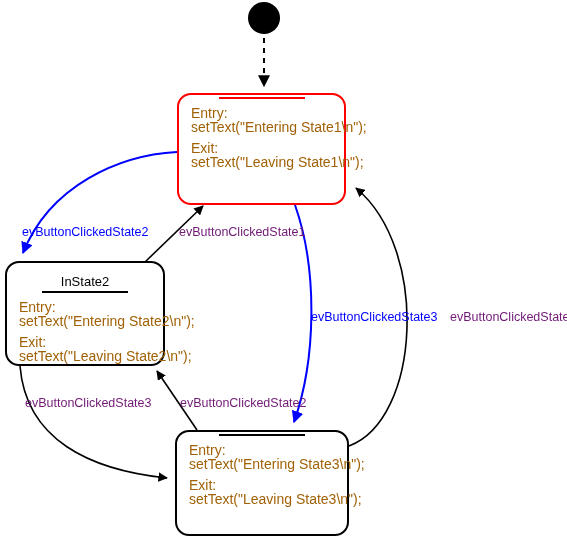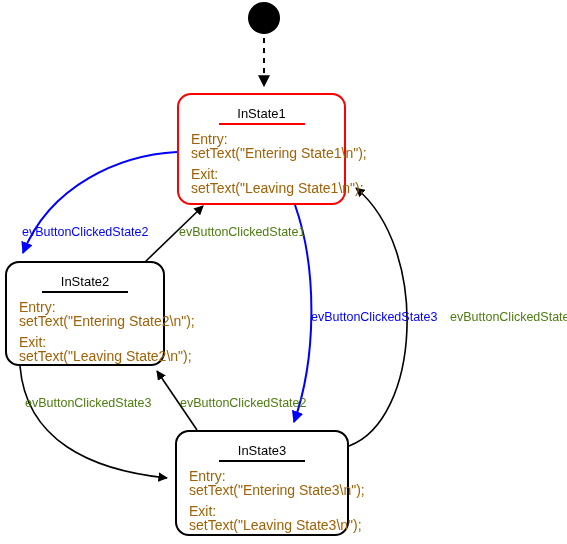--- a/index.html
+++ b/index.html
@@ -53,21 +53,21 @@
     color: #a16207;
     line-height: 14px;
     padding: 7px 0 0 12px;
     white-space: pre;
   }
   .edge-label {
     position: absolute;
     font-size: 12.5px;
     line-height: 14px;
     white-space: nowrap;
-    color: #4d7c0f;
+    color: #701a75;
   }
   .edge-label.blue {
     color: #0000ff;
   }
 </style>
 </head>
 <body>
 
 <div id="canvas">
 
@@ -92,39 +92,37 @@
     <path d="M 295 205 C 318 270, 316 360, 294 422" stroke="#0000ff" stroke-width="2" fill="none" marker-end="url(#arrow-blue)"></path>
 
     <path d="M 349 446 C 420 420, 430 250, 356 188" stroke="#000000" stroke-width="1.6" fill="none" marker-end="url(#arrow-black)"></path>
 
     <path d="M 20 366 C 26 440, 90 470, 167 478" stroke="#000000" stroke-width="1.6" fill="none" marker-end="url(#arrow-black)"></path>
 
     <path d="M 197 430 L 157 371" stroke="#000000" stroke-width="1.6" fill="none" marker-end="url(#arrow-black)"></path>
   </svg>
 
   <div class="state-box accent" style="left:177px; top:93px; width:169px; height:112px;">
-    <div class="state-title">InState1</div>
     <div class="state-underline"></div>
     <div class="state-body">Entry:</div>
     <div class="state-body" style="padding-top:0">setText("Entering State1\n");</div>
     <div class="state-body">Exit:</div>
     <div class="state-body" style="padding-top:0">setText("Leaving State1\n");</div>
   </div>
 
   <div class="state-box" style="left:5px; top:261px; width:160px; height:105px;">
     <div class="state-title">InState2</div>
     <div class="state-underline"></div>
     <div class="state-body">Entry:</div>
     <div class="state-body" style="padding-top:0">setText("Entering State2\n");</div>
     <div class="state-body">Exit:</div>
     <div class="state-body" style="padding-top:0">setText("Leaving State2\n");</div>
   </div>
 
   <div class="state-box" style="left:175px; top:430px; width:174px; height:106px;">
-    <div class="state-title">InState3</div>
     <div class="state-underline"></div>
     <div class="state-body">Entry:</div>
     <div class="state-body" style="padding-top:0">setText("Entering State3\n");</div>
     <div class="state-body">Exit:</div>
     <div class="state-body" style="padding-top:0">setText("Leaving State3\n");</div>
   </div>
 
   <div class="edge-label blue" style="left:22px; top:225px;">evButtonClickedState2</div>
 
   <div class="edge-label" style="left:179px; top:225px;">evButtonClickedState1</div>

